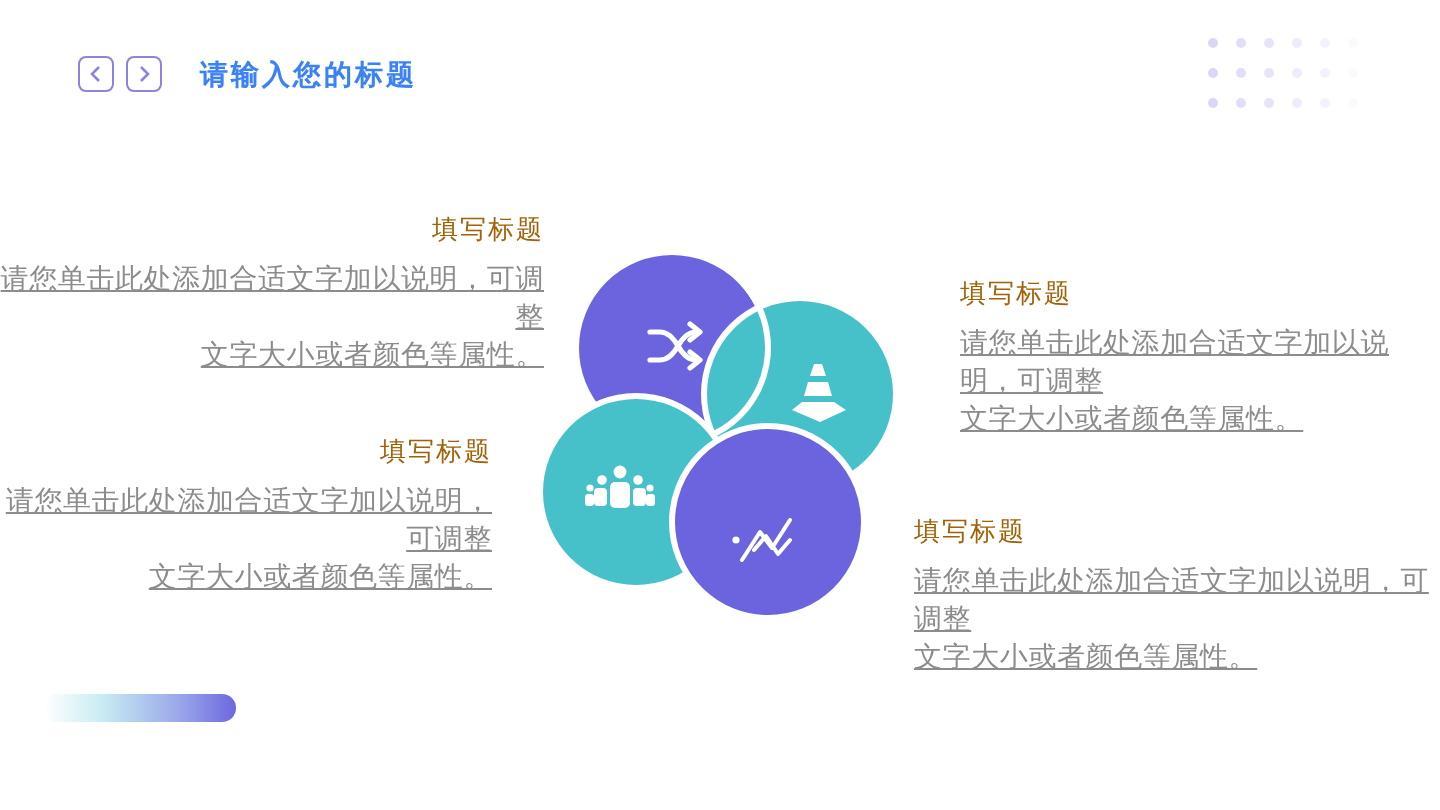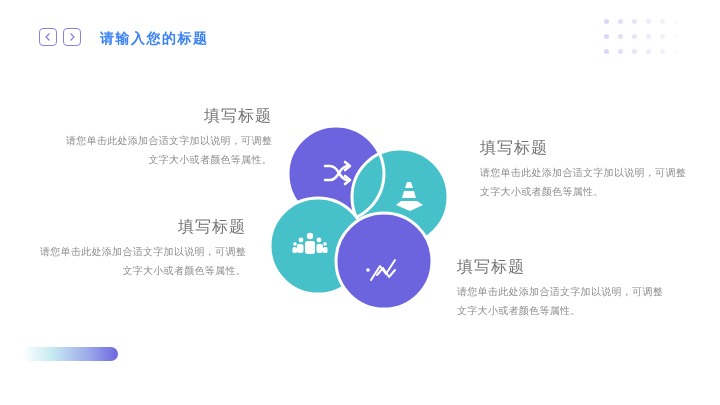--- a/index.html
+++ b/index.html
@@ -7,22 +7,22 @@
          font-family:"DejaVu Sans", "Liberation Sans", sans-serif; }
   .nav-btn { position:absolute; top:28px; width:18px; height:18px; border:1.5px solid #8a83e0;
              border-radius:4px; box-sizing:border-box; display:flex; align-items:center; justify-content:center;
              background:#fff; cursor:pointer; }
   .nav-btn svg { width:10px; height:10px; }
   .page-title { position:absolute; left:100px; top:29px; font-size:14px; font-weight:bold; color:#3b82f6;
                 letter-spacing:1.5px; line-height:18px; }
   .dots { position:absolute; left:604px; top:19px; }
   .dot { position:absolute; width:5px; height:5px; border-radius:50%; }
   .block { position:absolute; }
-  .block .h { font-size:16px; color:#737373; line-height:22px; letter-spacing:1px; }
-  .block .p { font-size:10px; color:#8c8c8c; line-height:19px; letter-spacing:0.3px; margin-top:4px; }
+  .block .h { font-size:13px; color:#a16207; line-height:22px; letter-spacing:1px; }
+  .block .p { font-size:14px; color:#8c8c8c; line-height:19px; letter-spacing:0.3px; margin-top:4px;text-decoration:underline; }
   .right-al { text-align:right; }
   .pill { position:absolute; left:22px; top:347px; width:96px; height:14px; border-radius:7px;
           background:linear-gradient(90deg, rgba(255,255,255,0) 0%, #c9ecf2 30%, #9aa8ea 70%, #6e67df 100%); }
   .diagram { position:absolute; left:0; top:0; }
 </style>
 </head>
 <body>
 
 <div class="nav-btn" style="left:39px;">
   <svg viewBox="0 0 10 10">

